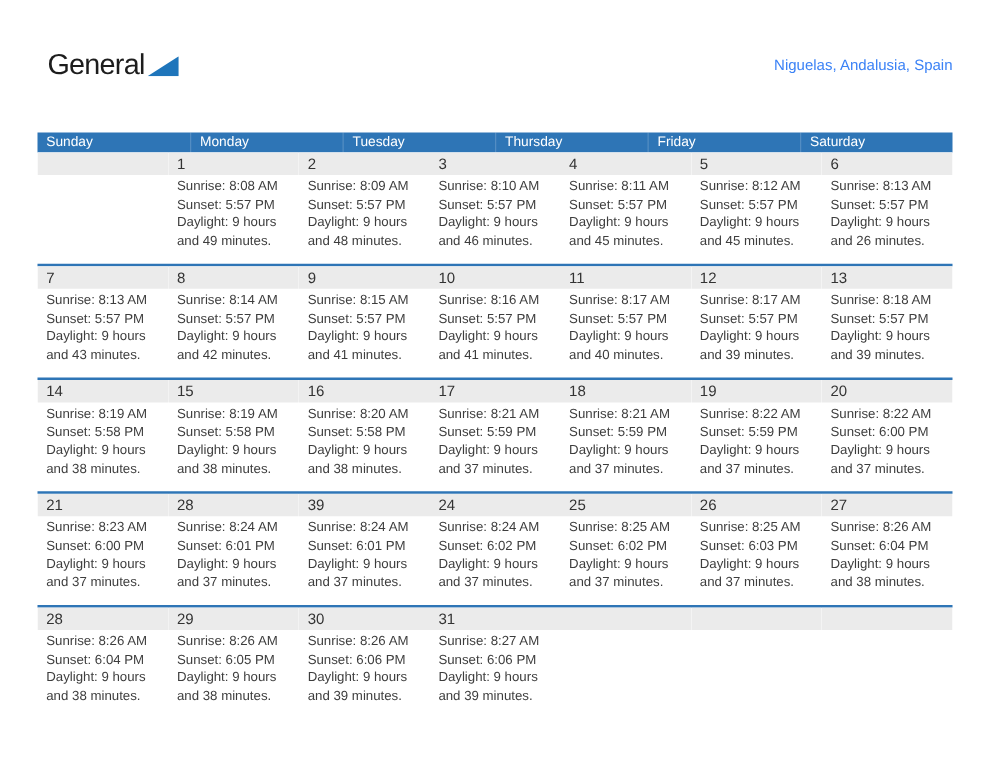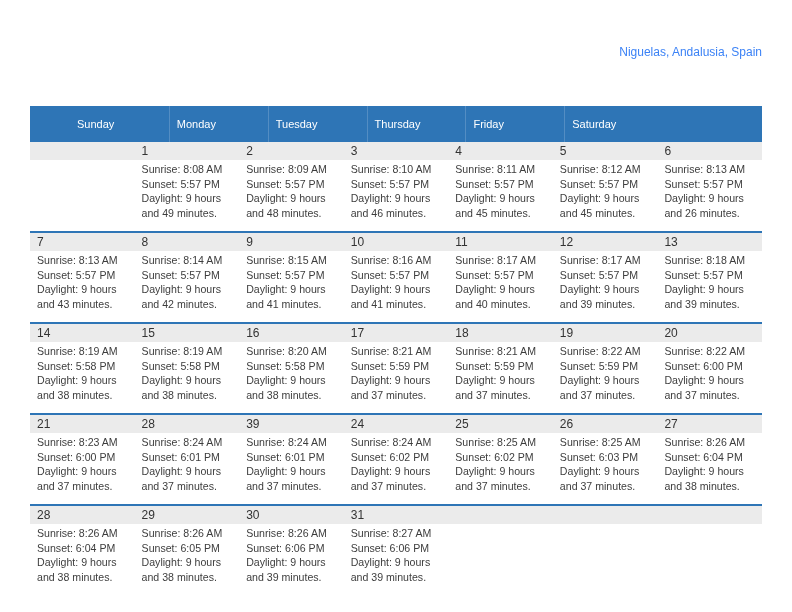--- a/index.html
+++ b/index.html
@@ -13,35 +13,41 @@
   .logo{position:absolute;left:38px;top:40px;}
   .logo-row{display:flex;align-items:flex-end;}
   .logo-general{font-size:23px;color:#1d1d1d;letter-spacing:-0.6px;line-height:1;}
   .logo-tri{margin-left:2px;margin-bottom:2px;display:block;}
   .logo-blue{font-size:23px;color:var(--brand-blue,#1e75bb);letter-spacing:-0.6px;line-height:1;margin-top:-4px;padding-left:45px;}
   .titles{position:absolute;right:30px;top:38px;text-align:right;}
   .month-title{font-size:27px;color:#181818;line-height:1.1;}
   .location-subtitle{font-size:12px;color:#3b82f6;margin-top:7px;}
   
   .calendar{position:absolute;left:30px;top:106px;width:732px;}
-  .cal-header{display:grid;grid-template-columns:repeat(7,1fr);background:var(--header-bg,#2e75b6);height:36px;align-items:center;padding-left:40px;}
+  .cal-header{display:grid;grid-template-columns:repeat(6,1fr);background:var(--header-bg,#2e75b6);height:16px;align-items:center;}
   .hcell{color:#ffffff;font-size:11px;padding-left:7px;border-left:1px solid rgba(255,255,255,0.18);height:100%;display:flex;align-items:center;}
   .hcell:first-child{border-left:none;}
   .week{display:grid;grid-template-columns:repeat(7,1fr);height:89px;background:#ffffff;}
   .week + .week{border-top:2px solid var(--header-bg,#2e75b6);}
   .cell{overflow:hidden;}
   .num{height:18px;line-height:18px;background:var(--band-gray,#ebebeb);font-size:12px;color:#333333;padding-left:7px;}
   .detail{padding:2px 3px 0 7px;font-size:10.6px;line-height:14.6px;color:#3d3d3d;}
 </style>
 </head>
 <body style="--header-bg: #2e75b6; --band-gray: #ebebeb; --brand-blue: #1e75bb;">
 
 <div>
 
   <div class="logo">
+    <div class="logo-row">
+      <span class="logo-general">General</span>
+      <svg class="logo-tri" width="25" height="16" viewBox="0 0 25 16">
+        <polygon points="0,16 25,0 25,16" fill="#1e75bb"></polygon>
+      </svg>
+    </div>
   </div>
 
   <div class="titles">
     <div class="location-subtitle">Niguelas, Andalusia, Spain</div>
   </div>
 
   <div class="calendar">
     <div class="cal-header" id="cal-header">
         <div class="hcell">Sunday</div>
         <div class="hcell">Monday</div>

